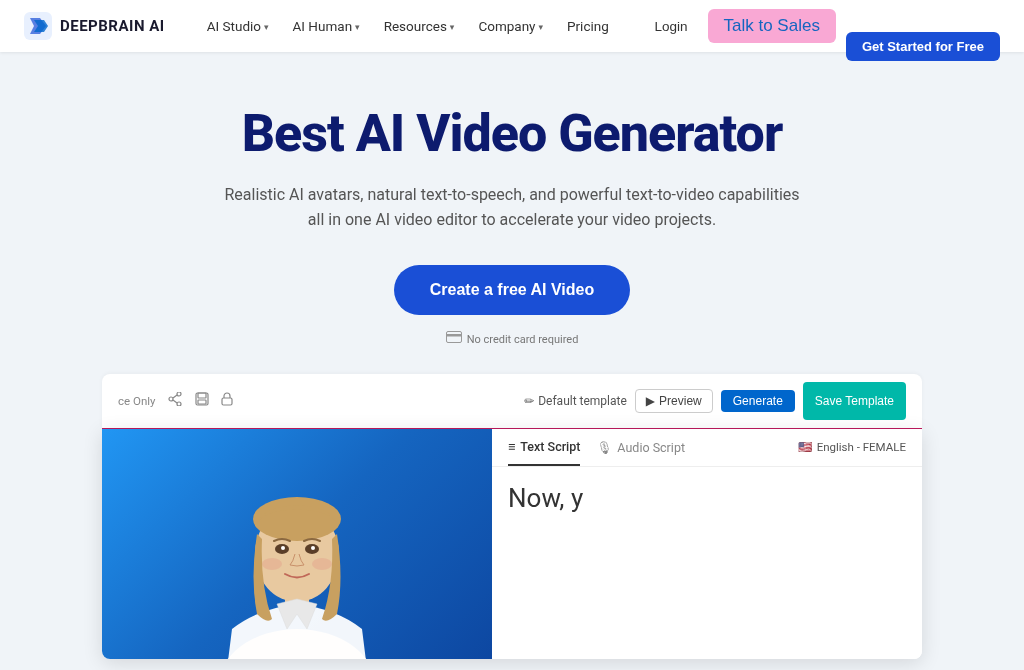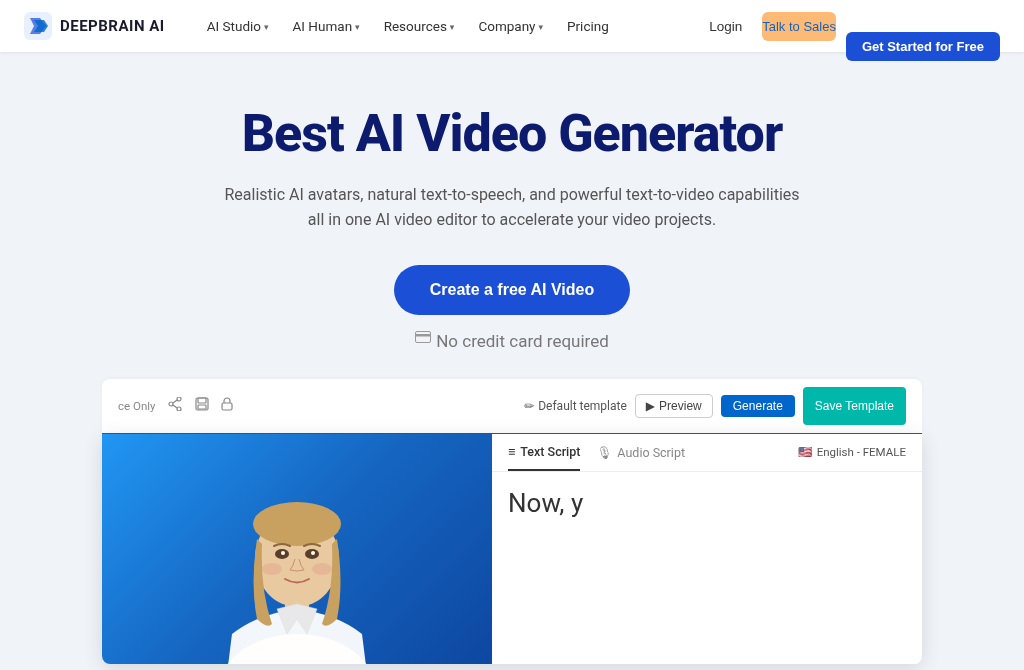--- a/index.html
+++ b/index.html
@@ -67,26 +67,26 @@
     }
     .btn-login {
       font-size: 13.5px;
       color: #333;
       background: none;
       border: none;
       cursor: pointer;
       padding: 6px 10px;
     }
     .btn-talk {
-      font-size: 13px;
+      font-size: 17px;
       color: #1565c0;
-      background: #fdba74;
+      background: #f9a8d4;
       border: none;
       border-radius: 6px;
-      padding: 7px 0;
+      padding: 7px 16px;
       cursor: pointer;
       font-weight: 500;
     }
     .btn-started {
       font-size: 13px;
       color: #fff;
       background: #1a4fd6;
       border: none;
       border-radius: 6px;
       padding: 7px 16px;
@@ -122,24 +122,24 @@
       color: #fff;
       font-size: 16px;
       font-weight: 600;
       padding: 16px 36px;
       border-radius: 50px;
       border: none;
       cursor: pointer;
       margin-bottom: 12px;
     }
     .no-credit {
-      font-size: 17px;
+      font-size: 11px;
       color: #777;
       display: flex;
-      align-items: flex-start;
+      align-items: flex-end;
       justify-content: center;
       gap: 5px;
       margin-top: 4px;
     }
     .no-credit-icon {
       font-size: 13px;
     }
 
     
     .preview-container {

